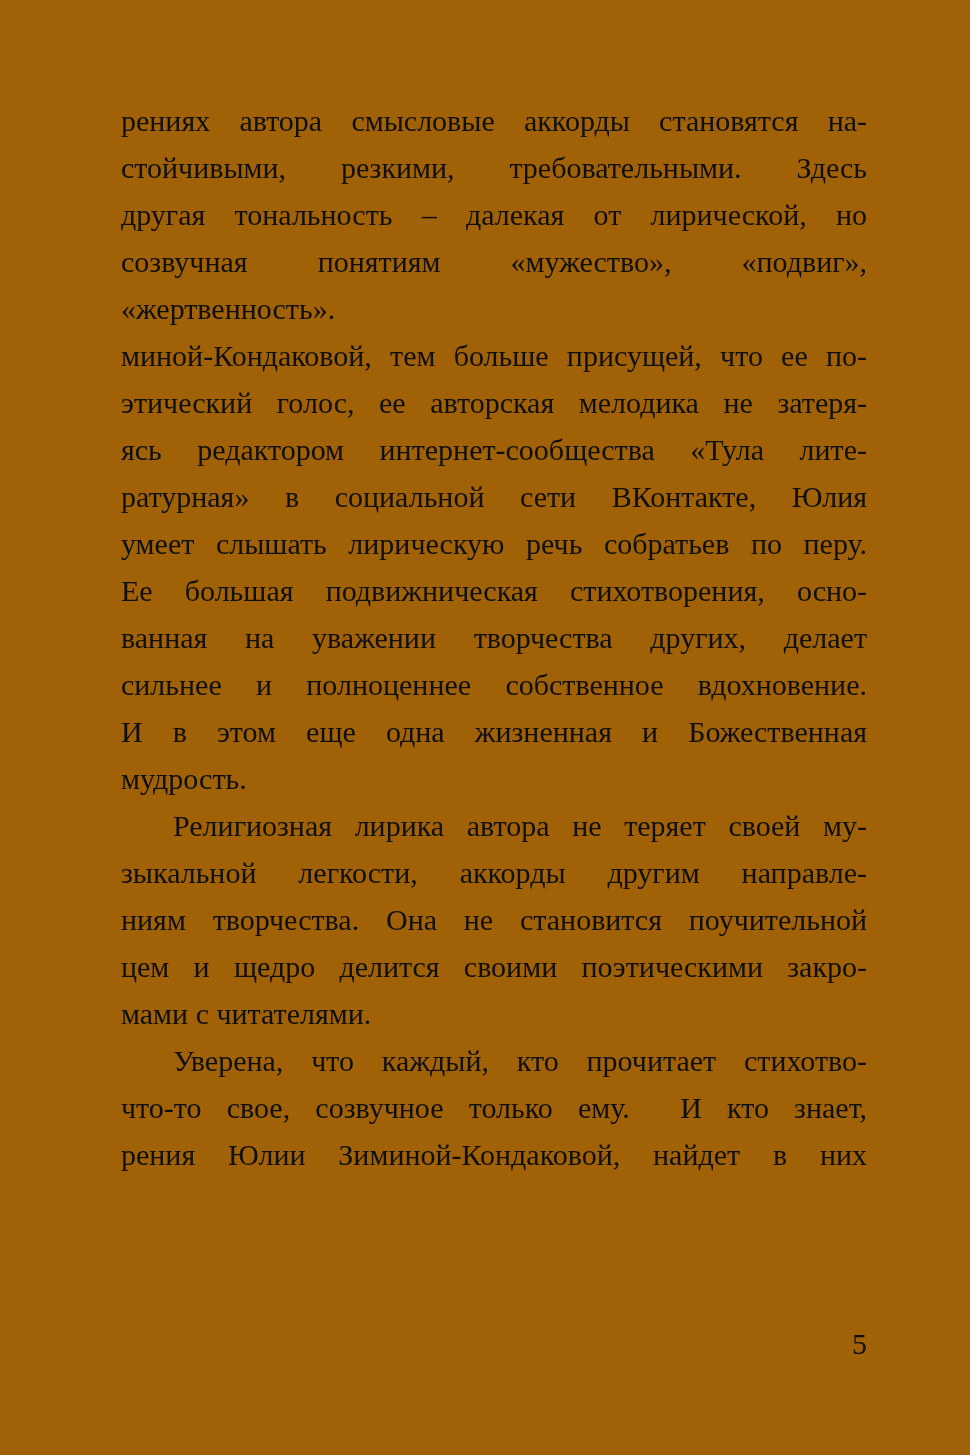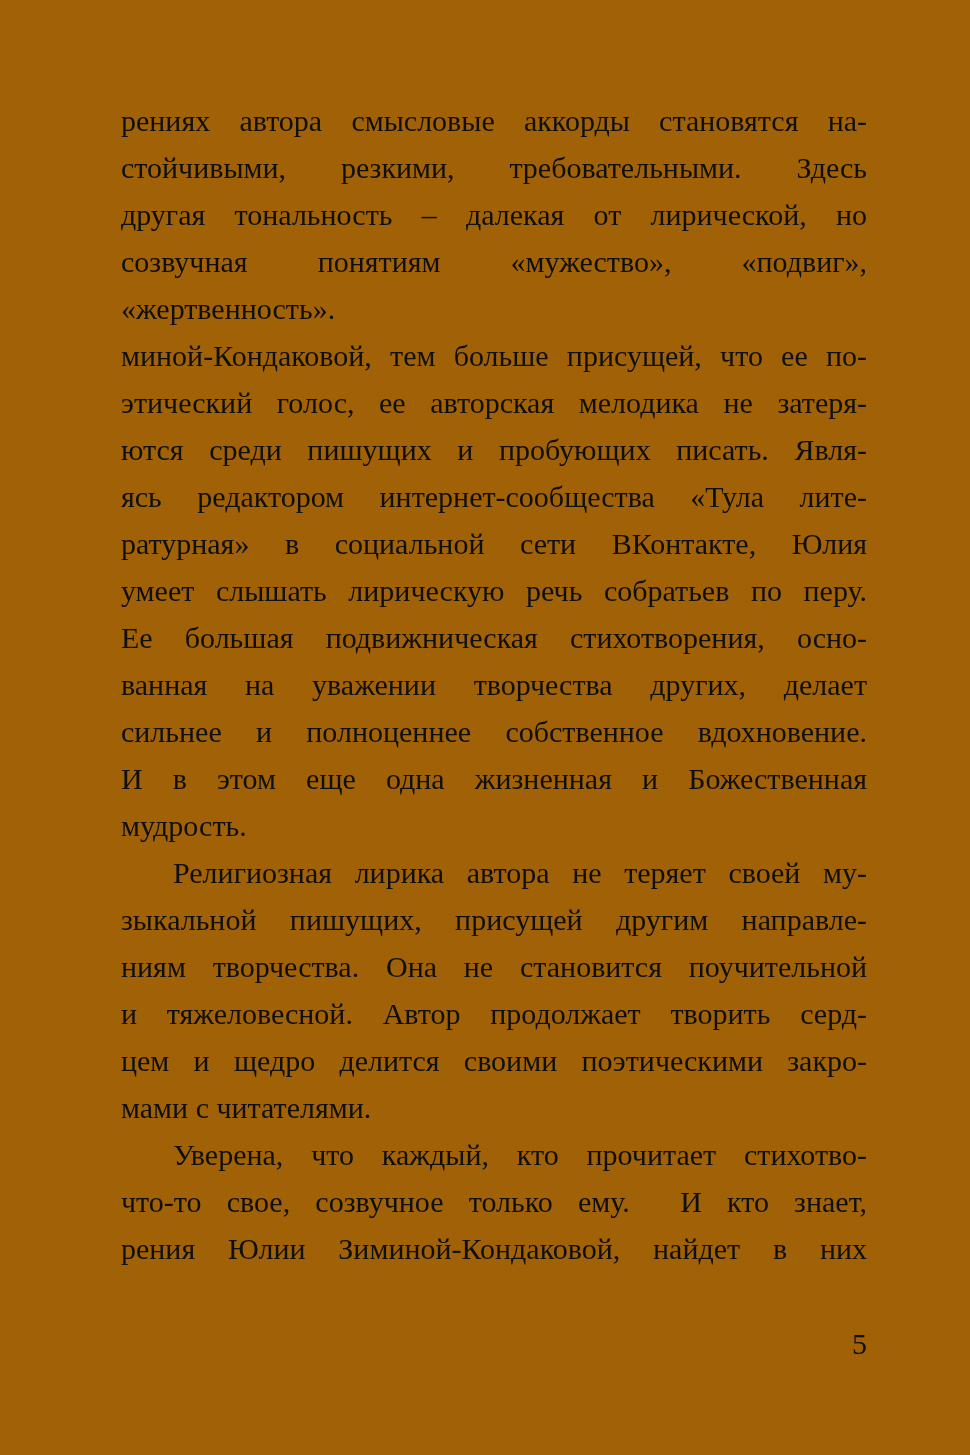--- a/index.html
+++ b/index.html
@@ -52,33 +52,31 @@
 
 <div class="page">
   <div class="text-block" id="text-block">
       <div class="line">рениях автора смысловые аккорды становятся на-</div>
       <div class="line">стойчивыми, резкими, требовательными. Здесь</div>
       <div class="line">другая тональность – далекая от лирической, но</div>
       <div class="line">созвучная понятиям «мужество», «подвиг»,</div>
       <div class="line para-end">«жертвенность».</div>
       <div class="line">миной-Кондаковой, тем больше присущей, что ее по-</div>
       <div class="line">этический голос, ее авторская мелодика не затеря-</div>
-      <div class="line">ются среди пишущих и пробующих писать. Явля-</div>
       <div class="line">ясь редактором интернет-сообщества «Тула лите-</div>
       <div class="line">ратурная» в социальной сети ВКонтакте, Юлия</div>
       <div class="line">умеет слышать лирическую речь собратьев по перу.</div>
       <div class="line">Ее большая подвижническая стихотворения, осно-</div>
       <div class="line">ванная на уважении творчества других, делает</div>
       <div class="line">сильнее и полноценнее собственное вдохновение.</div>
       <div class="line">И в этом еще одна жизненная и Божественная</div>
       <div class="line para-end">мудрость.</div>
       <div class="line indent">Религиозная лирика автора не теряет своей му-</div>
-      <div class="line">зыкальной пишущих, присущей другим направле-</div>
+      <div class="line">зыкальной легкости, аккорды другим направле-</div>
       <div class="line">ниям творчества. Она не становится поучительной</div>
-      <div class="line">и тяжеловесной. Автор продолжает творить серд-</div>
       <div class="line">цем и щедро делится своими поэтическими закро-</div>
       <div class="line para-end">мами с читателями.</div>
       <div class="line indent">Уверена, что каждый, кто прочитает стихотво-</div>
       <div class="line">что-то свое, созвучное только ему.&nbsp; И кто знает,</div>
       <div class="line">рения Юлии Зиминой-Кондаковой, найдет в них</div>
     </div>
   <div class="page-number">5</div>
 </div>
 
 </body></html>

